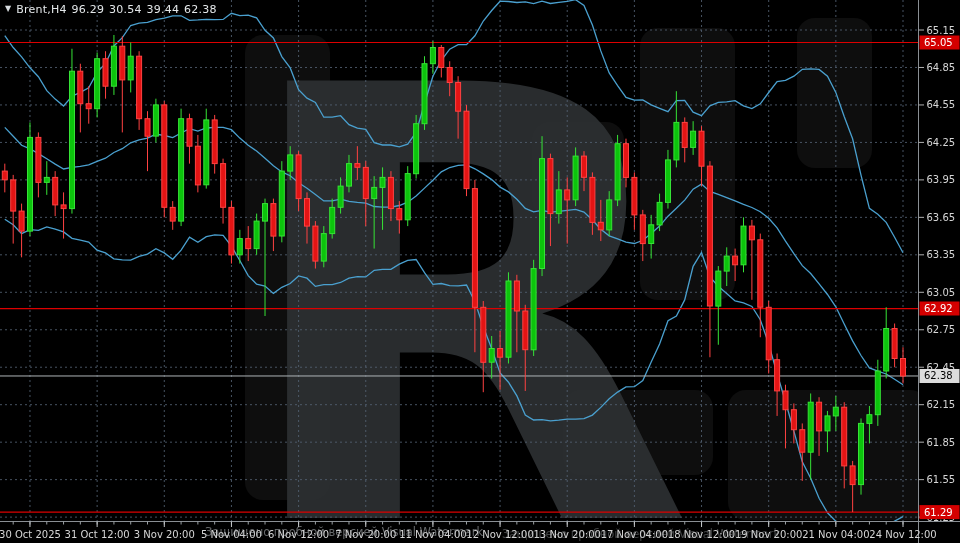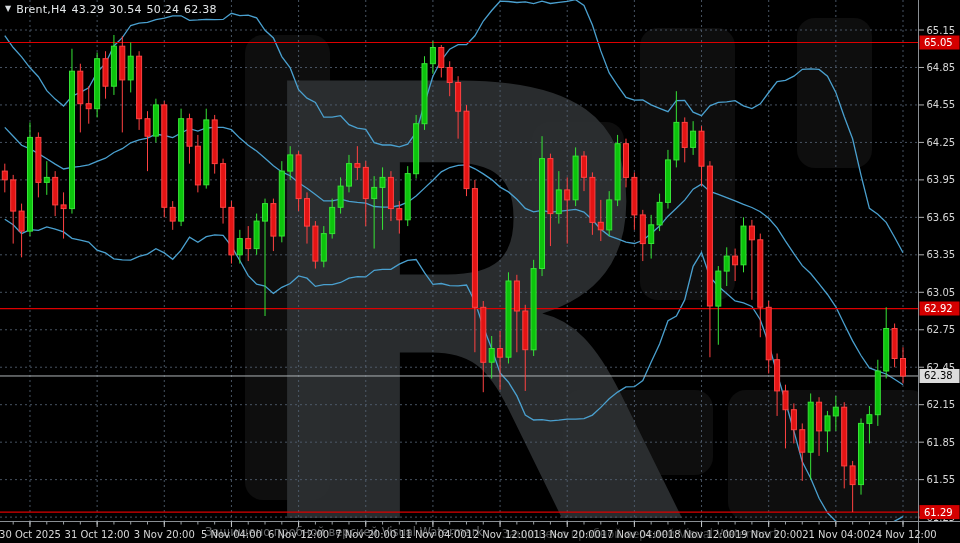--- a/index.html
+++ b/index.html
@@ -650,21 +650,21 @@
         <g>
           <rect x="919.5" y="369.0" width="40" height="14" fill="#dcdcdc"></rect>
           <text x="924" y="379.4730000000004" fill="#000000" font-family="&quot;DejaVu Sans&quot;, sans-serif" font-size="10px">62.38</text>
         </g>
       </g>
     </svg>
 
   <div class="symbol-info">
     <span class="tri">▼</span>
     <span>Brent,H4</span>
-    <span>43.29</span>
+    <span>96.29</span>
     <span>30.54</span>
-    <span>50.24</span>
+    <span>39.44</span>
     <span>62.38</span>
   </div>
 
   <div class="wm-text" style="left:205px;top:525px;">Защищено пробной версией Visual Watermark</div>
   <div class="wm-text b" style="left:502px;top:527px;">Защищено пробной версией Visual Watermark</div>
 </div>
 
 </body></html>

